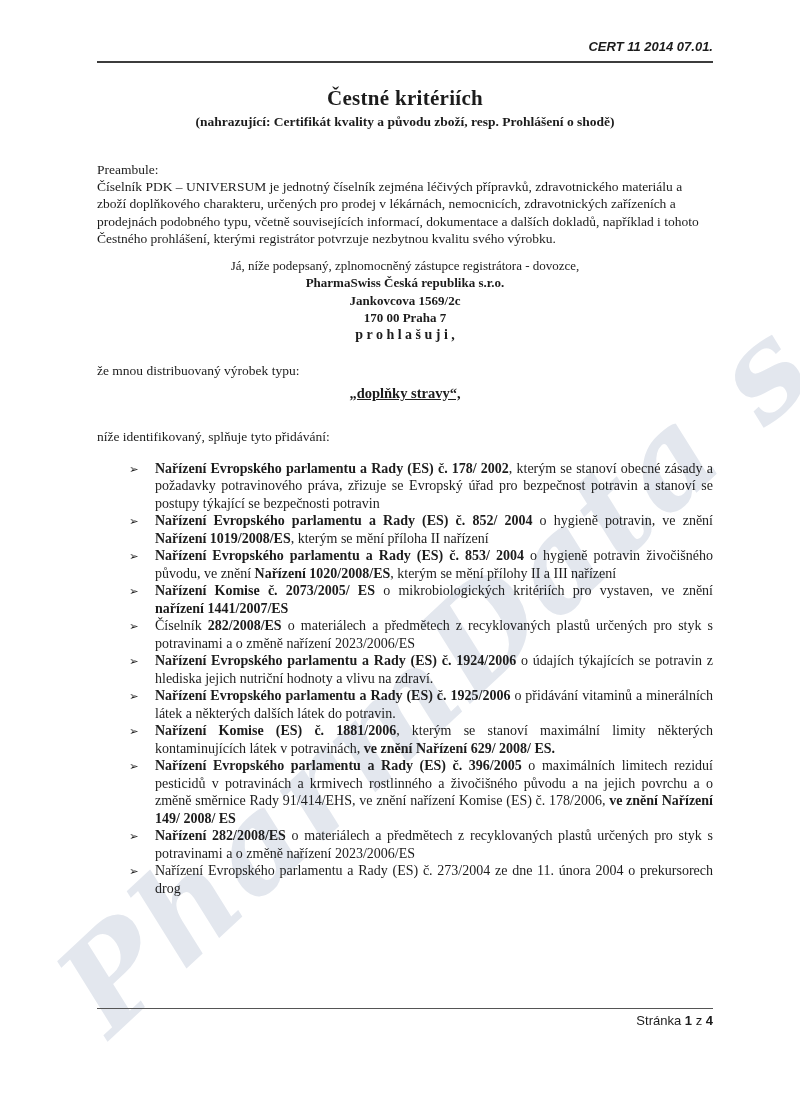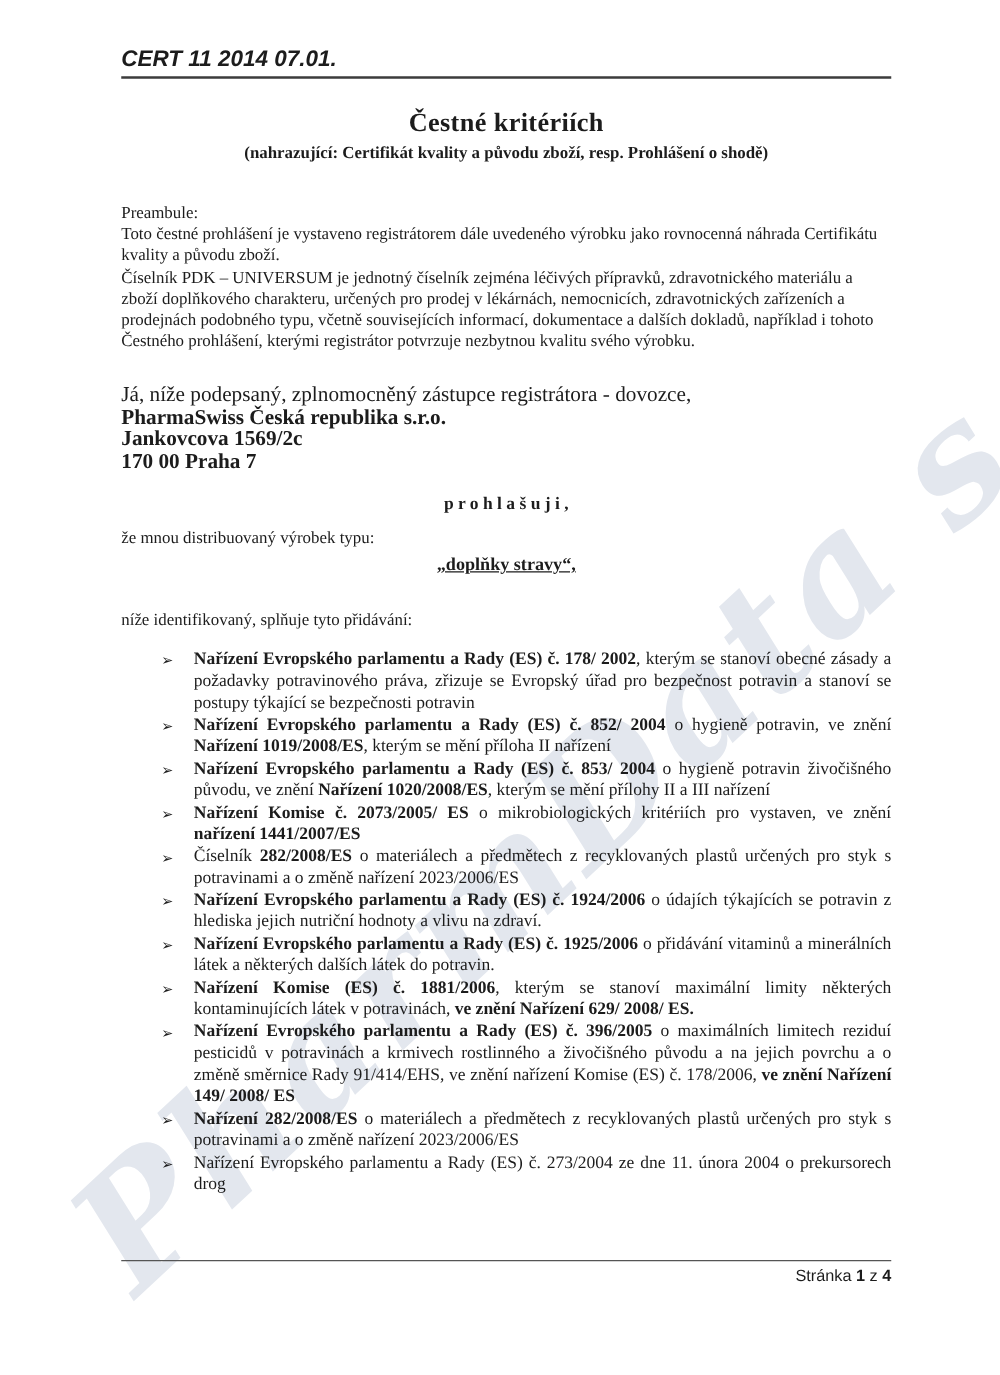--- a/index.html
+++ b/index.html
@@ -26,54 +26,53 @@
     z-index:0;
     user-select:none;
   }
   .content {
     position:absolute;
     left:97px; right:87px; top:0;
     z-index:1;
   }
   .header-code {
     margin-top:40px;
-    text-align:left;
+    text-align:right;
     font-family:"Liberation Sans", sans-serif;
     font-style:italic;
     font-weight:bold;
-    font-size:18px;
+    font-size:13px;
     line-height:14px;
   }
   .rule-top { border-top:2px solid #3c3c3c; margin-top:7px; }
   .doc-title {
     margin-top:23px;
     text-align:center;
     font-size:21px;
     font-weight:bold;
     line-height:24px;
     letter-spacing:0.3px;
   }
   .doc-subtitle {
     margin-top:3px;
     text-align:center;
     font-size:13.5px;
     font-weight:bold;
     line-height:17px;
   }
   .preamble { margin-top:31px; font-size:13.5px; line-height:17.2px; }
   .preamble p { margin:0; }
-  .addr-block { margin-top:26px; text-align:left; font-size:17px; line-height:17.4px; }
+  .addr-block { margin-top:10px; text-align:center; font-size:13px; line-height:17.4px; }
   .addr-block .bold-line { font-weight:bold; }
   .declare-word {
-    margin-top:19px;
     text-align:center;
     font-size:14px;
     font-weight:bold;
   }
-  .product-intro { margin-top:9px; font-size:13.5px; line-height:17px; }
+  .product-intro { margin-top:19px; font-size:13.5px; line-height:17px; }
   .product-type {
     margin-top:6px;
     text-align:center;
     font-size:14.5px;
     font-weight:bold;
     text-decoration:underline;
   }
   .req-intro { margin-top:26px; font-size:13.5px; line-height:17px; }
   .req-list { margin-top:15px; font-size:14px; line-height:17.5px; text-align:justify; }
   .req-item { position:relative; margin-left:32px; padding-left:26px; }
@@ -109,21 +108,20 @@
 
     <div class="rule-top"></div>
 
     <div class="doc-title">Čestné kritériích</div>
 
     <div class="doc-subtitle">(nahrazující: Certifikát kvality a původu zboží, resp. Prohlášení o shodě)</div>
 
     <div class="preamble">
       <p>Preambule:</p>
       <div>
-          <p>Toto čestné prohlášení je vystaveno registrátorem dále uvedeného výrobku jako rovnocenná náhrada Certifikátu kvality a původu zboží.</p>
           <p>Číselník PDK – UNIVERSUM je jednotný číselník zejména léčivých přípravků, zdravotnického materiálu a zboží doplňkového charakteru, určených pro prodej v lékárnách, nemocnicích, zdravotnických zařízeních a prodejnách podobného typu, včetně souvisejících informací, dokumentace a dalších dokladů, například i tohoto Čestného prohlášení, kterými registrátor potvrzuje nezbytnou kvalitu svého výrobku.</p>
         </div>
     </div>
 
     <div class="addr-block">
       <div>Já, níže podepsaný, zplnomocněný zástupce registrátora - dovozce,</div>
       <div class="bold-line">PharmaSwiss Česká republika s.r.o.</div>
       <div class="bold-line">Jankovcova 1569/2c</div>
       <div class="bold-line">170 00 Praha 7</div>
     </div>

